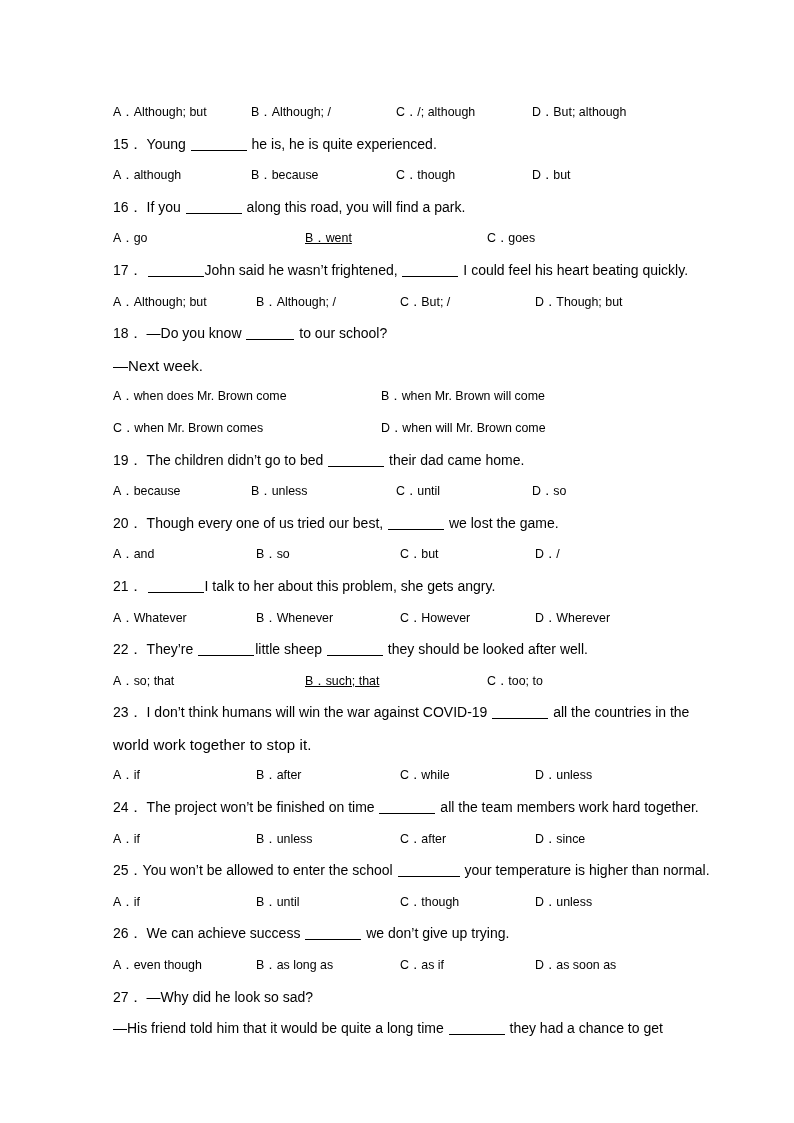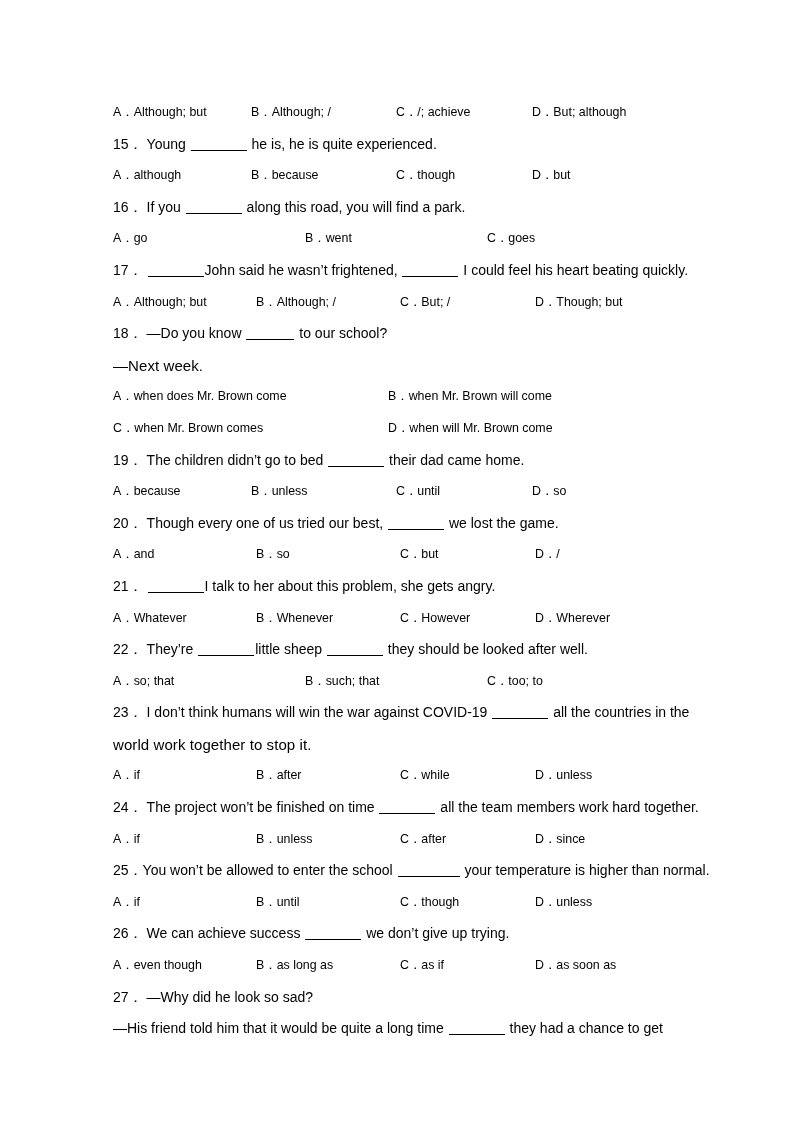--- a/index.html
+++ b/index.html
@@ -65,36 +65,36 @@
   .c4-b { left: 138px; }
   .c4-c { left: 283px; }
   .c4-d { left: 419px; }
   
   .c4w-a { left: 0px; }
   .c4w-b { left: 143px; }
   .c4w-c { left: 287px; }
   .c4w-d { left: 422px; text-align: center; }
   
   .c3-a { left: 0px; }
-  .c3-b { left: 192px; }
+  .c3-b { left: 192px; text-decoration: underline; }
   .c3-c { left: 374px; }
   
   .c2-l { left: 0px; }
-  .c2-r { left: 275px; }
+  .c2-r { left: 268px; }
   .sp { display: inline-block; width: 4px; }
 </style>
 </head>
 <body>
 
 <div class="page">
 
   <div class="opts">
     <span class="opt c4-a">A．Although; but</span>
     <span class="opt c4-b">B．Although; /</span>
-    <span class="opt c4-c">C．/; achieve</span>
+    <span class="opt c4-c">C．/; although</span>
     <span class="opt c4-d">D．But; although</span>
   </div>
 
   <div class="qline"><span class="qnum">15．</span><span class="sp"></span><span>Young </span><span class="blank b-md"></span><span> he is, he is quite experienced.</span></div>
   <div class="opts">
     <span class="opt c4-a">A．although</span>
     <span class="opt c4-b">B．because</span>
     <span class="opt c4-c">C．though</span>
     <span class="opt c4-d">D．but</span>
   </div>

